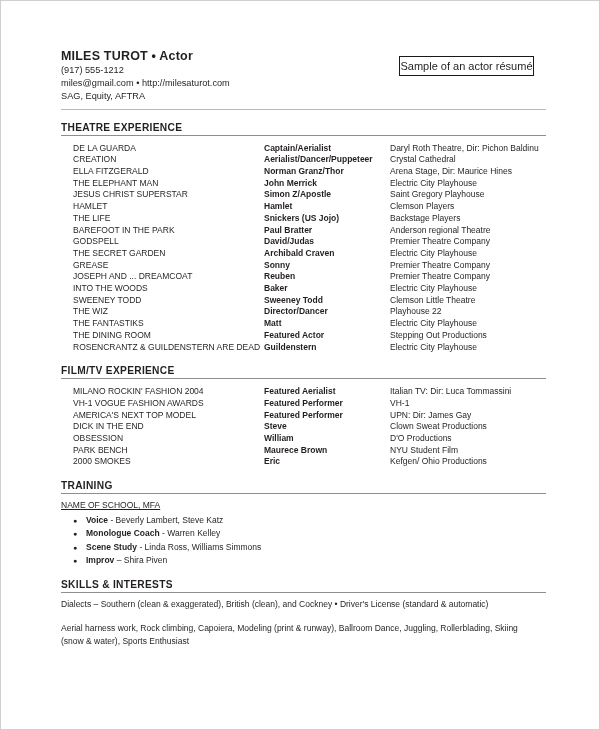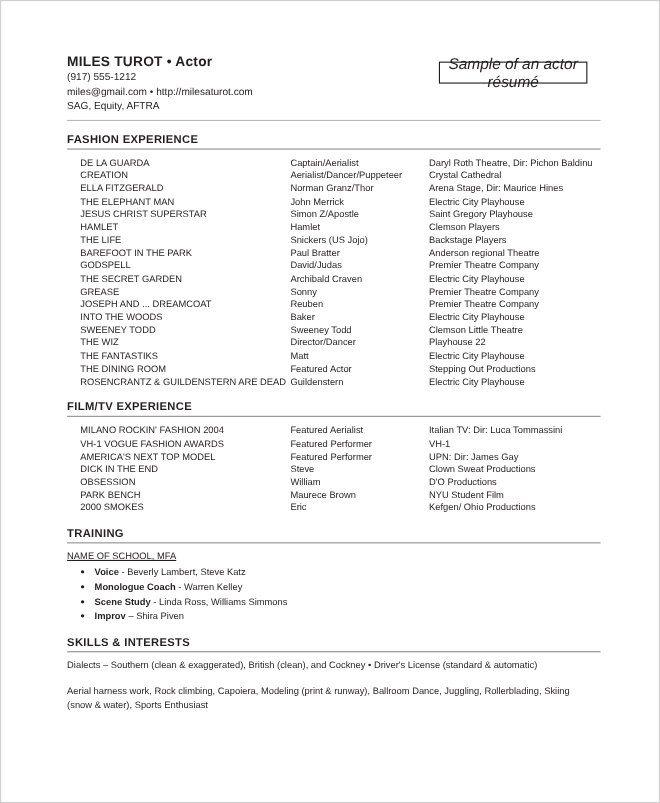--- a/index.html
+++ b/index.html
@@ -46,24 +46,22 @@
     top: 55px;
     width: 135px;
     height: 20px;
     border: 1px solid #1a1a1a;
     box-sizing: border-box;
     display: flex;
     align-items: center;
     justify-content: center;
   }
   .sample-box span {
-    font-style: italic;
-    font-size: 14px;
+    font-size: 11px;
     color: #231f20;
-    text-align: center;
   }
   .hdr-rule {
     margin-top: 5px;
     border-top: 1px solid #b9b9b9;
     width: 485px;
   }
 
   
   .section { margin-top: 11px; }
   .section-title {
@@ -81,21 +79,21 @@
   
   .credits { margin-top: 7px; }
   .credit-row {
     display: flex;
     font-size: 8.5px;
     line-height: 11.7px;
     white-space: nowrap;
     padding-left: 12px;
   }
   .c-title { width: 191px; flex: 0 0 191px; }
-  .c-role  { width: 126px; flex: 0 0 126px; font-weight: normal; }
+  .c-role  { width: 126px; flex: 0 0 126px; font-weight: bold; }
   .c-house { flex: 1 1 auto; }
 
   
   .training-school {
     font-size: 8.5px;
     line-height: 13px;
     text-decoration: underline;
     margin-top: 5px;
   }
   .bullets { margin-top: 2px; }
@@ -136,21 +134,21 @@
 
     <div>
       <div class="hdr-name">MILES TUROT • Actor</div>
       <div class="hdr-line">(917) 555-1212</div>
       <div class="hdr-line">miles@gmail.com • http://milesaturot.com</div>
       <div class="hdr-line">SAG, Equity, AFTRA</div>
       <div class="hdr-rule"></div>
     </div>
 
     <div class="section">
-      <div class="section-title">FASHION EXPERIENCE</div>
+      <div class="section-title">THEATRE EXPERIENCE</div>
       <div class="section-rule"></div>
       <div class="credits" id="theatre-credits">
           <div class="credit-row">
             <div class="c-title">DE LA GUARDA</div>
             <div class="c-role">Captain/Aerialist</div>
             <div class="c-house">Daryl Roth Theatre, Dir: Pichon Baldinu</div>
           </div>
           <div class="credit-row">
             <div class="c-title">CREATION</div>
             <div class="c-role">Aerialist/Dancer/Puppeteer</div>

